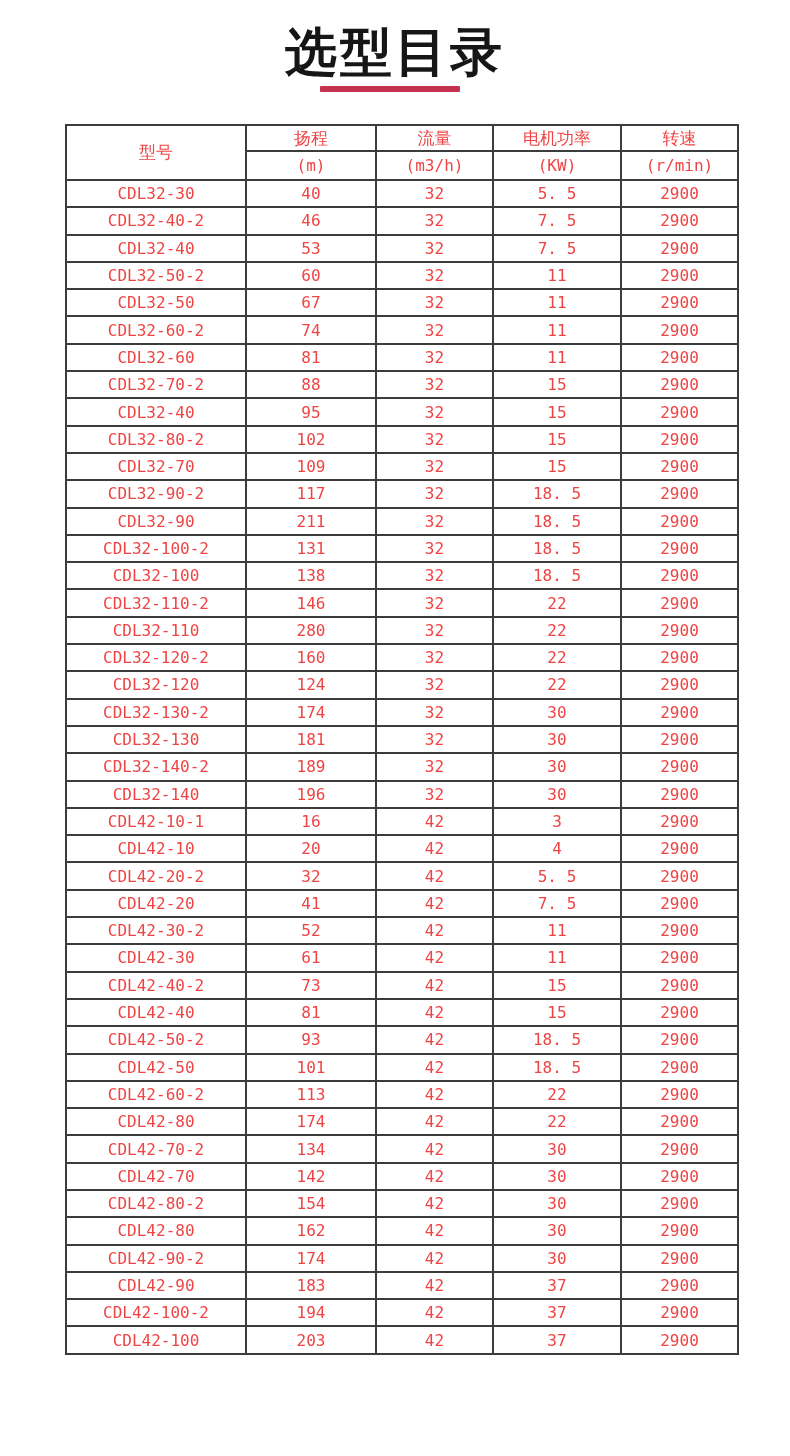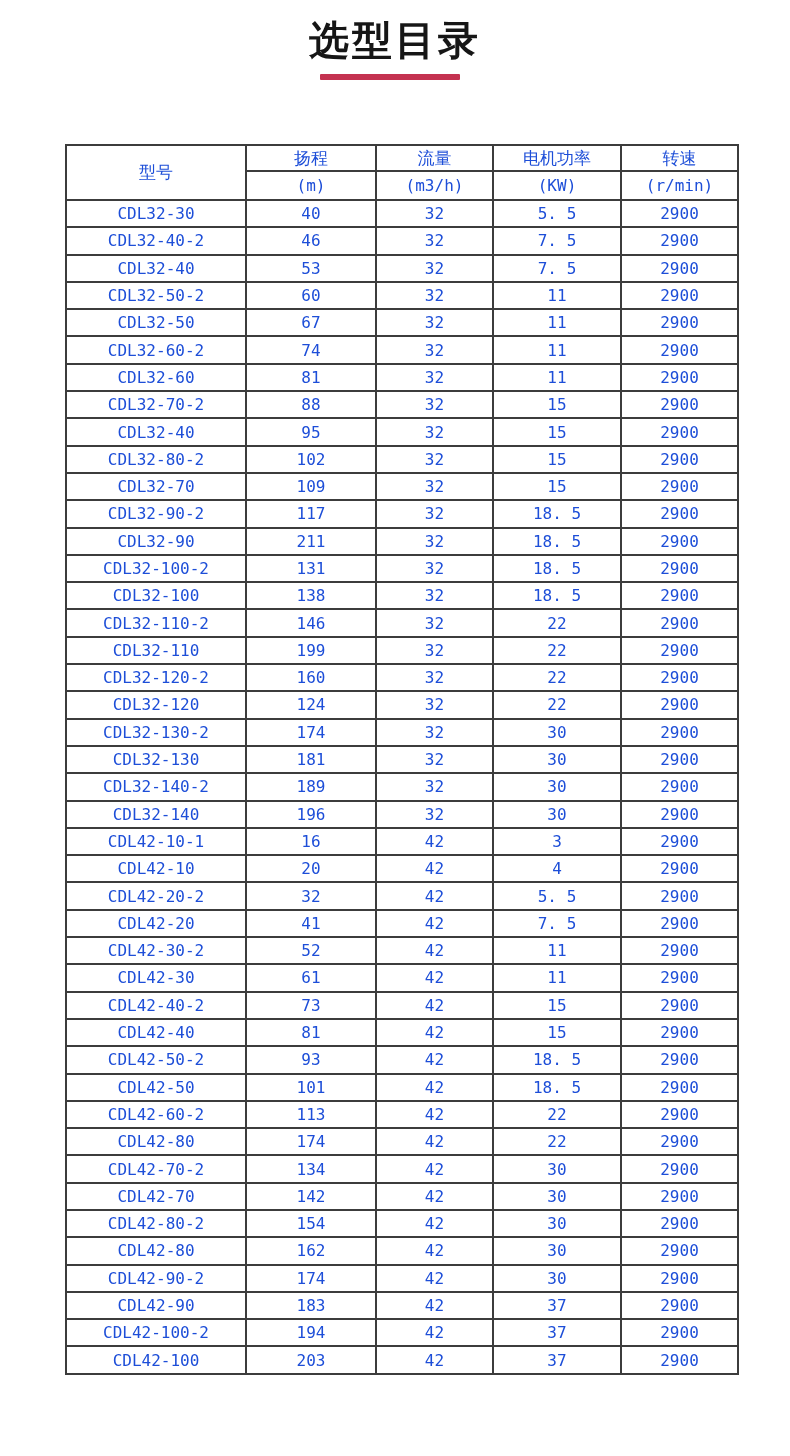--- a/index.html
+++ b/index.html
@@ -10,44 +10,44 @@
   body {
     width: 790px;
     height: 1456px;
     background: #ffffff;
     overflow: hidden;
     position: relative;
     font-family: "DejaVu Sans", "Liberation Sans", sans-serif;
   }
   .page-title {
     margin: 0;
-    padding-top: 16px;
+    padding-top: 28px;
     text-align: center;
-    font-size: 40px;
+    font-size: 52px;
     line-height: 48px;
     font-weight: 700;
     letter-spacing: 3px;
     color: #161616;
     font-family: "DejaVu Sans", "Liberation Sans", sans-serif;
   }
   .accent-bar {
     width: 140px;
     height: 6px;
     margin: 10px 0 0 320px;
     border-radius: 1px;
     background: #c43250; 
   }
   table.spec-table {
     position: absolute;
     left: 65px;
-    top: 144px;
+    top: 124px;
     width: 672px;
     border-collapse: collapse;
     table-layout: fixed;
-    color: #1d4ed8;
+    color: #ef4444;
     font-family: "DejaVu Sans Mono", "Liberation Mono", monospace;
   }
   table.spec-table th,
   table.spec-table td {
     border: 2px solid #3c3c3c;
     text-align: center;
     vertical-align: middle;
     padding: 0;
     font-weight: 400;
     white-space: nowrap;
@@ -196,21 +196,21 @@
       </tr>
       <tr>
         <td>CDL32-110-2</td>
         <td>146</td>
         <td>32</td>
         <td>22</td>
         <td>2900</td>
       </tr>
       <tr>
         <td>CDL32-110</td>
-        <td>199</td>
+        <td>280</td>
         <td>32</td>
         <td>22</td>
         <td>2900</td>
       </tr>
       <tr>
         <td>CDL32-120-2</td>
         <td>160</td>
         <td>32</td>
         <td>22</td>
         <td>2900</td>

